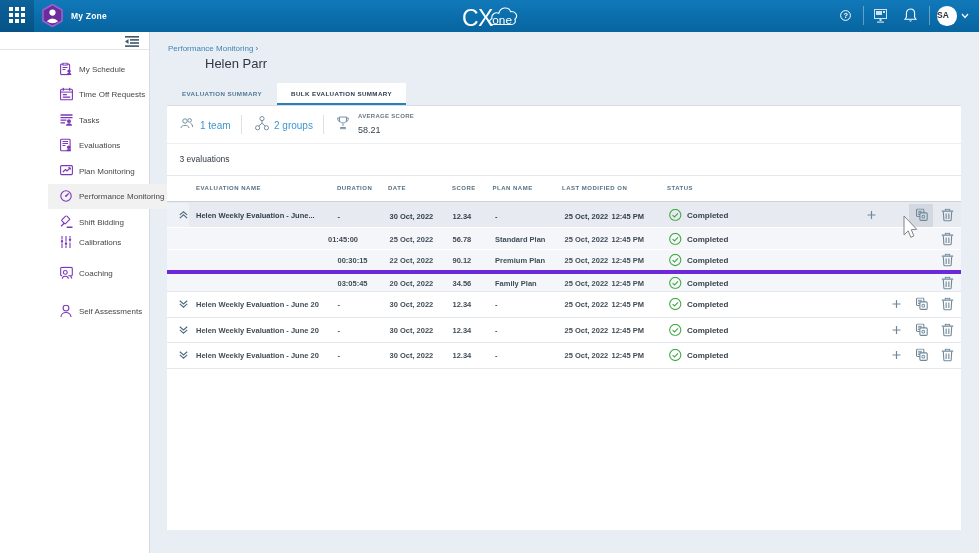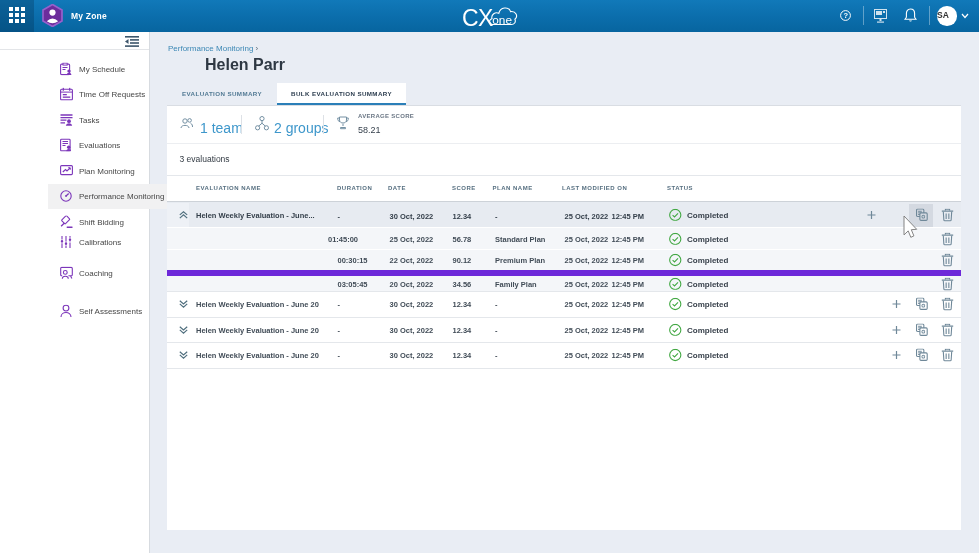--- a/index.html
+++ b/index.html
@@ -18,31 +18,31 @@
   #sidebar { position:absolute; left:0; top:32px; width:150px; height:521px; background:#fff;
     border-right:1px solid #d7dbe0; }
   #sidetop { position:absolute; left:0; top:0; width:149px; height:18px; border-bottom:1px solid #e3e5e8; }
   .mitem { position:absolute; left:0; width:122px; height:25px;margin-left:48px; }
   .mitem .txt { position:absolute; left:31px; top:50%; transform:translateY(-50%); font-size:8px; color:#474747; }
   .mitem svg { position:absolute; left:12px; top:50%; transform:translateY(-50%); }
   .mitem.sel { background:#f1f1f2; }
 
   
   #bc { position:absolute; left:168px; top:44px; font-size:8px; color:#3b87b4; }
-  #title { position:absolute; left:168px; top:55.5px; font-size:16px; font-weight:bold; color:#2e3843;padding-left:37px; }
+  #title { position:absolute; left:168px; top:55.5px; font-size:13px; font-weight:normal; color:#2e3843;padding-left:37px; }
 
   .tabtxt { position:absolute; top:83px; height:22px; line-height:22px; font-size:6.2px; font-weight:bold; letter-spacing:0.4px; text-align:center; }
   #tab1 { left:167px; width:110px; color:#527a94; }
   #tab2 { left:277px; width:129px; background:#fff; color:#2a3b4d; border-bottom:2.5px solid #2b7fb8; }
   #tabline { position:absolute; left:167px; top:105px; width:794px; height:1px; background:#d9dde3; }
 
   #card { position:absolute; left:167px; top:106px; width:794px; height:424px; background:#fff; }
 
   
-  .statlink { position:absolute; font-size:14px; color:#3e97cb; }
+  .statlink { position:absolute; font-size:10px; color:#3e97cb; }
   .statdiv { position:absolute; width:1px; height:19px; background:#dde1e6; }
 
   #srow { position:absolute; left:0px; top:37px; width:794px; height:33px; border-top:1px solid #eceef1; border-bottom:1px solid #e4e7eb; }
   #neval { position:absolute; left:12.5px; top:48px; font-size:8.5px; color:#323a43; }
   #sbox { position:absolute; left:79px; top:44.5px; width:150px; height:18px; background:#fff; border:1px solid #c6ccd3; border-radius:2px; }
   #sbox .ph { position:absolute; left:7px; top:50%; transform:translateY(-50%); font-size:8px; color:#949aa2; }
   #sbox svg { position:absolute; right:5px; top:50%; transform:translateY(-50%); }
 
   
   .hcell { position:absolute; top:70px; height:25px; line-height:25px; font-size:6px; font-weight:bold; color:#566f80; letter-spacing:0.5px; }
@@ -346,21 +346,21 @@
         <div class="cell comp" style="left:520px">Completed</div>
         <svg class="abs" style="left:774px;top:50%;transform:translateY(-50%)" width="13" height="13" viewBox="0 0 13 13">
     <g fill="none" stroke="#6f8899" stroke-width="1.1">
       <path d="M4.4 2.1 V0.8 H8.6 V2.1"></path>
       <path d="M0.8 2.7 H12.2" stroke-width="1.2"></path>
       <path d="M2.3 3.3 L2.85 11.5 C2.9 12.1 3.3 12.4 3.8 12.4 H9.2 C9.7 12.4 10.1 12.1 10.15 11.5 L10.7 3.3"></path>
       <path d="M5.15 5 V10.5 M7.85 5 V10.5"></path>
     </g>
         </svg>
       </div>
-      <div class="row" style="top:164px;height:21px;background:#f4f6f9;border-top:6px solid #6d28d9;">
+      <div class="row" style="top:164px;height:21px;background:#f4f6f9;border-top:4px solid #6d28d9;">
         <div class="cell" style="left:170.5px">03:05:45</div>
         <div class="cell" style="left:222.5px">20 Oct, 2022</div>
         <div class="cell" style="left:285.5px">34.56</div>
         <div class="cell" style="left:328px">Family Plan</div>
         <div class="cell" style="left:397.5px">25 Oct, 2022</div>
         <div class="cell" style="left:444.5px">12:45 PM</div>
         <svg class="abs" style="left:502.3px;top:50%;transform:translateY(-50%)" width="12.5" height="12.5" viewBox="0 0 12.5 12.5">
           <circle cx="6.25" cy="6.25" r="5.6" fill="none" stroke="#43a844" stroke-width="1.1"></circle>
           <path d="M3.6 6.4 L5.5 8.2 L9 4.6" fill="none" stroke="#43a844" stroke-width="1.1"></path>
         </svg>

